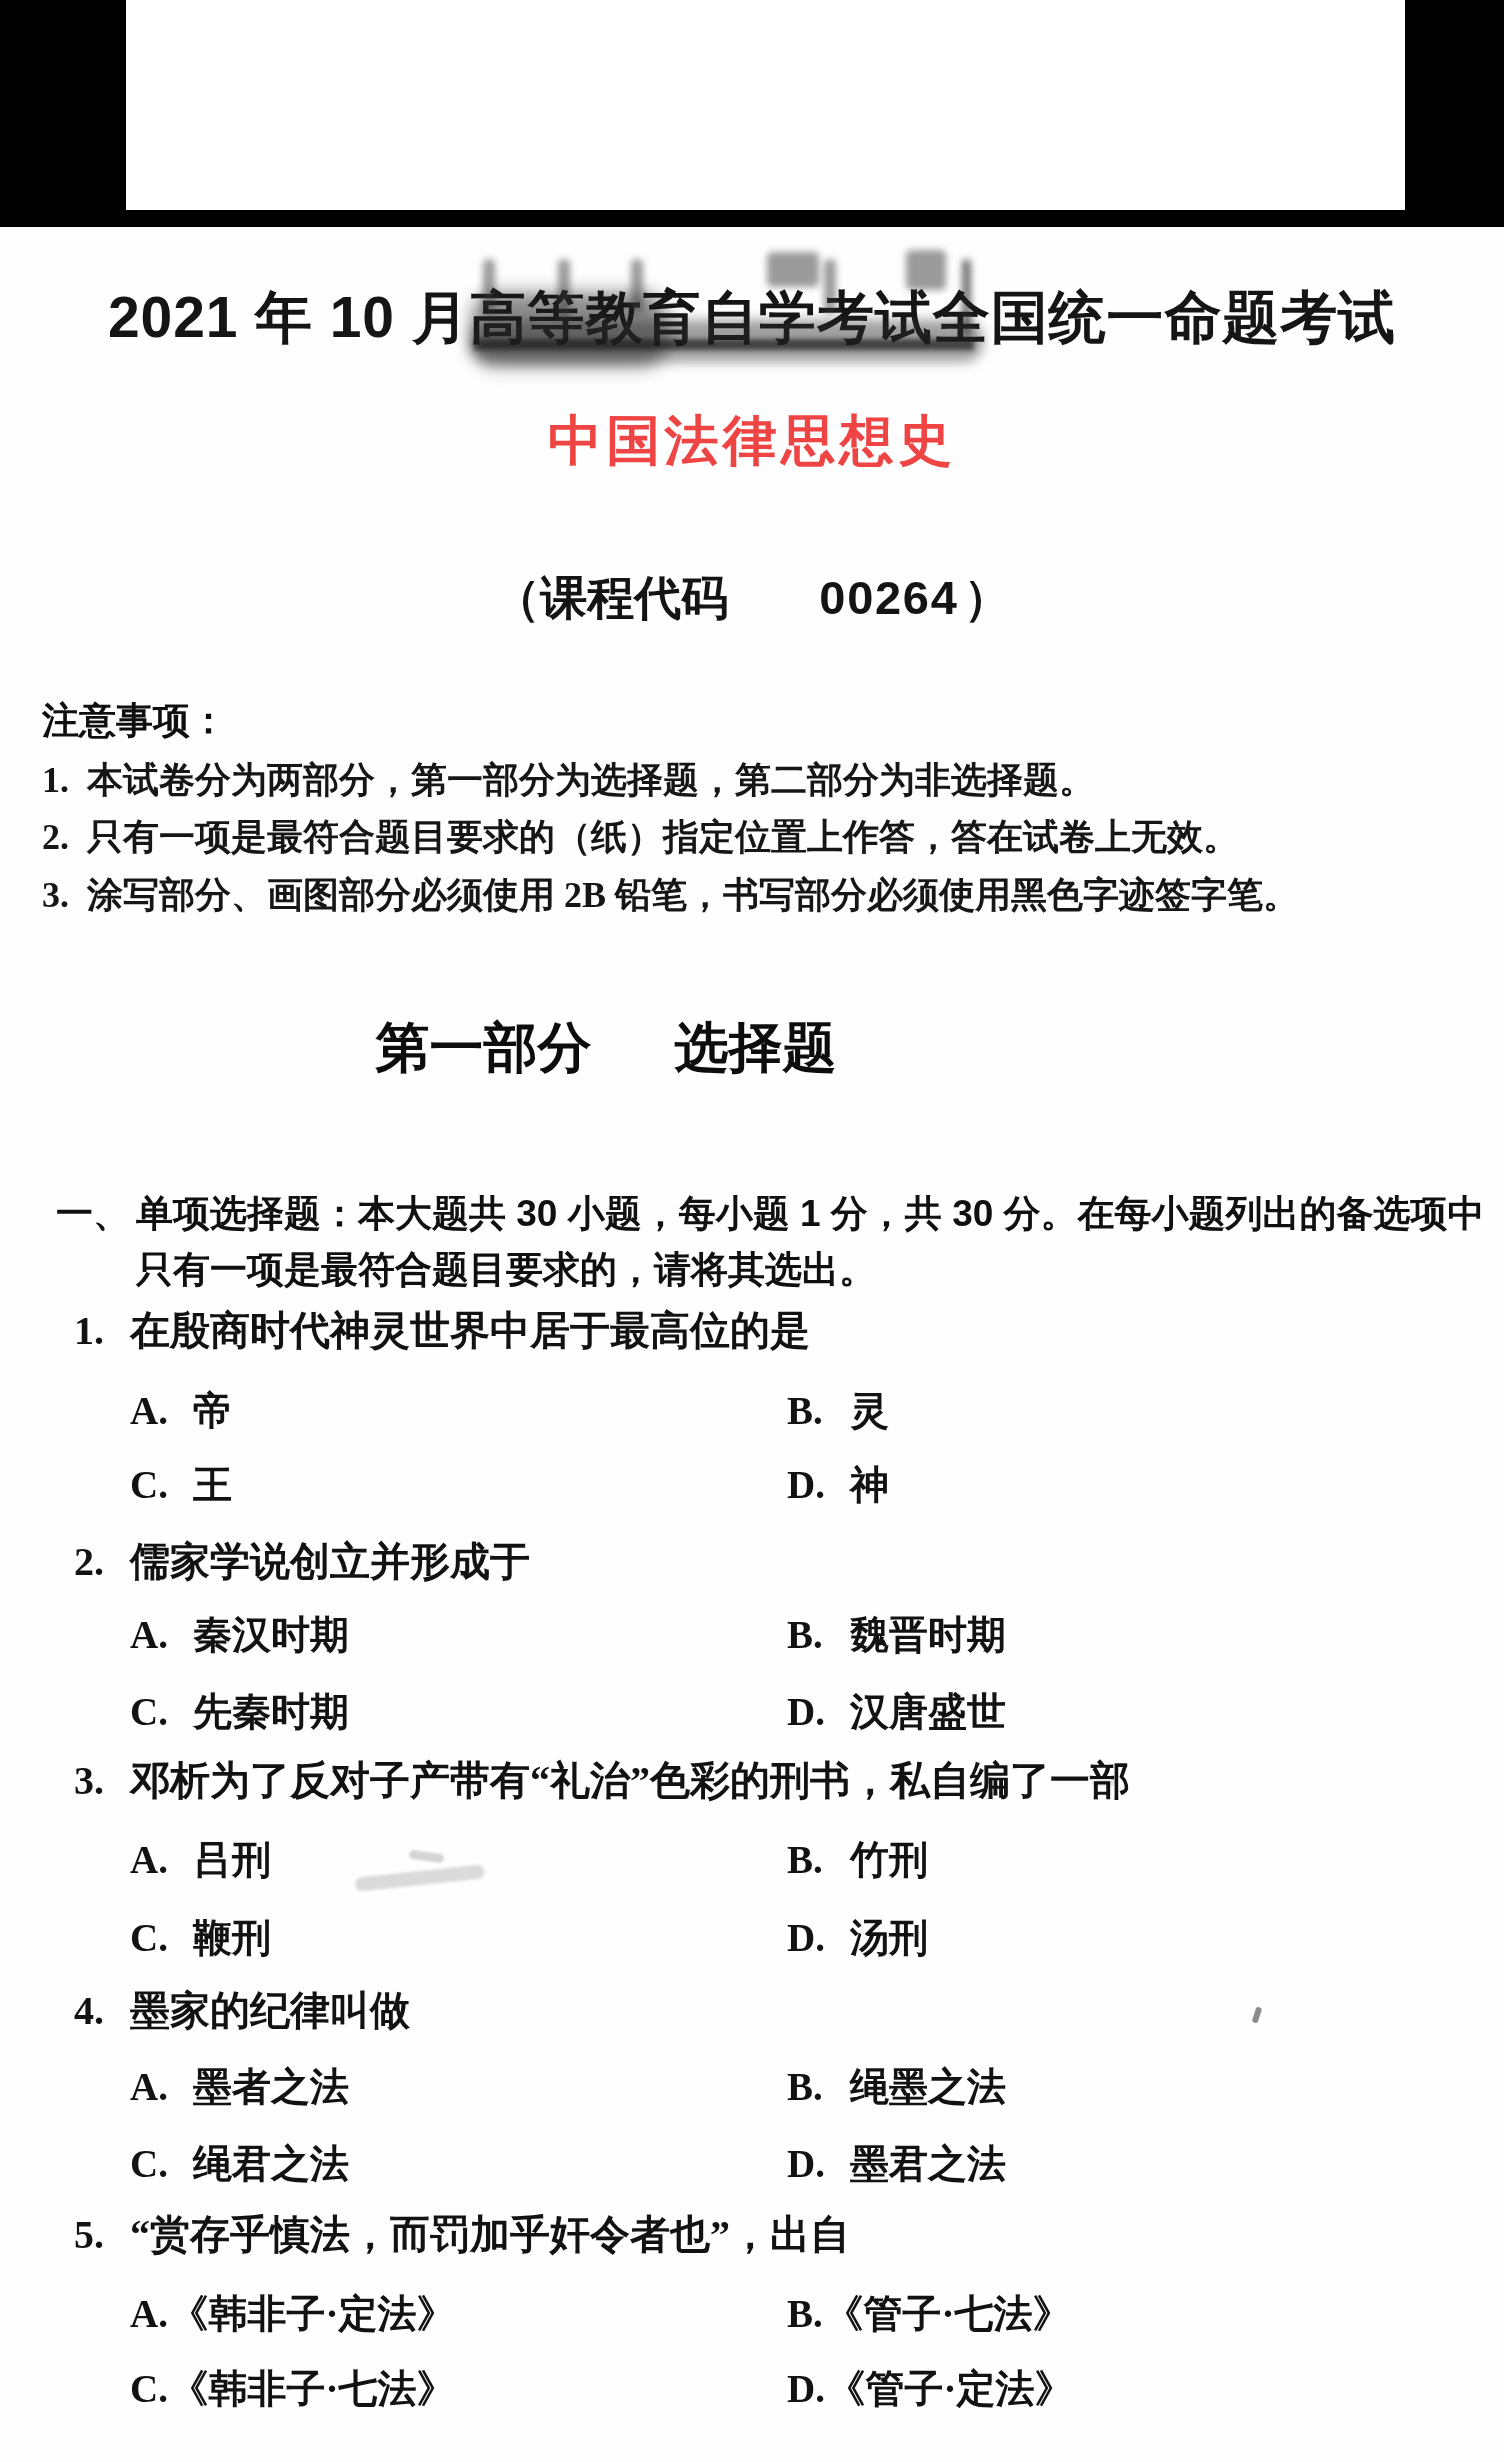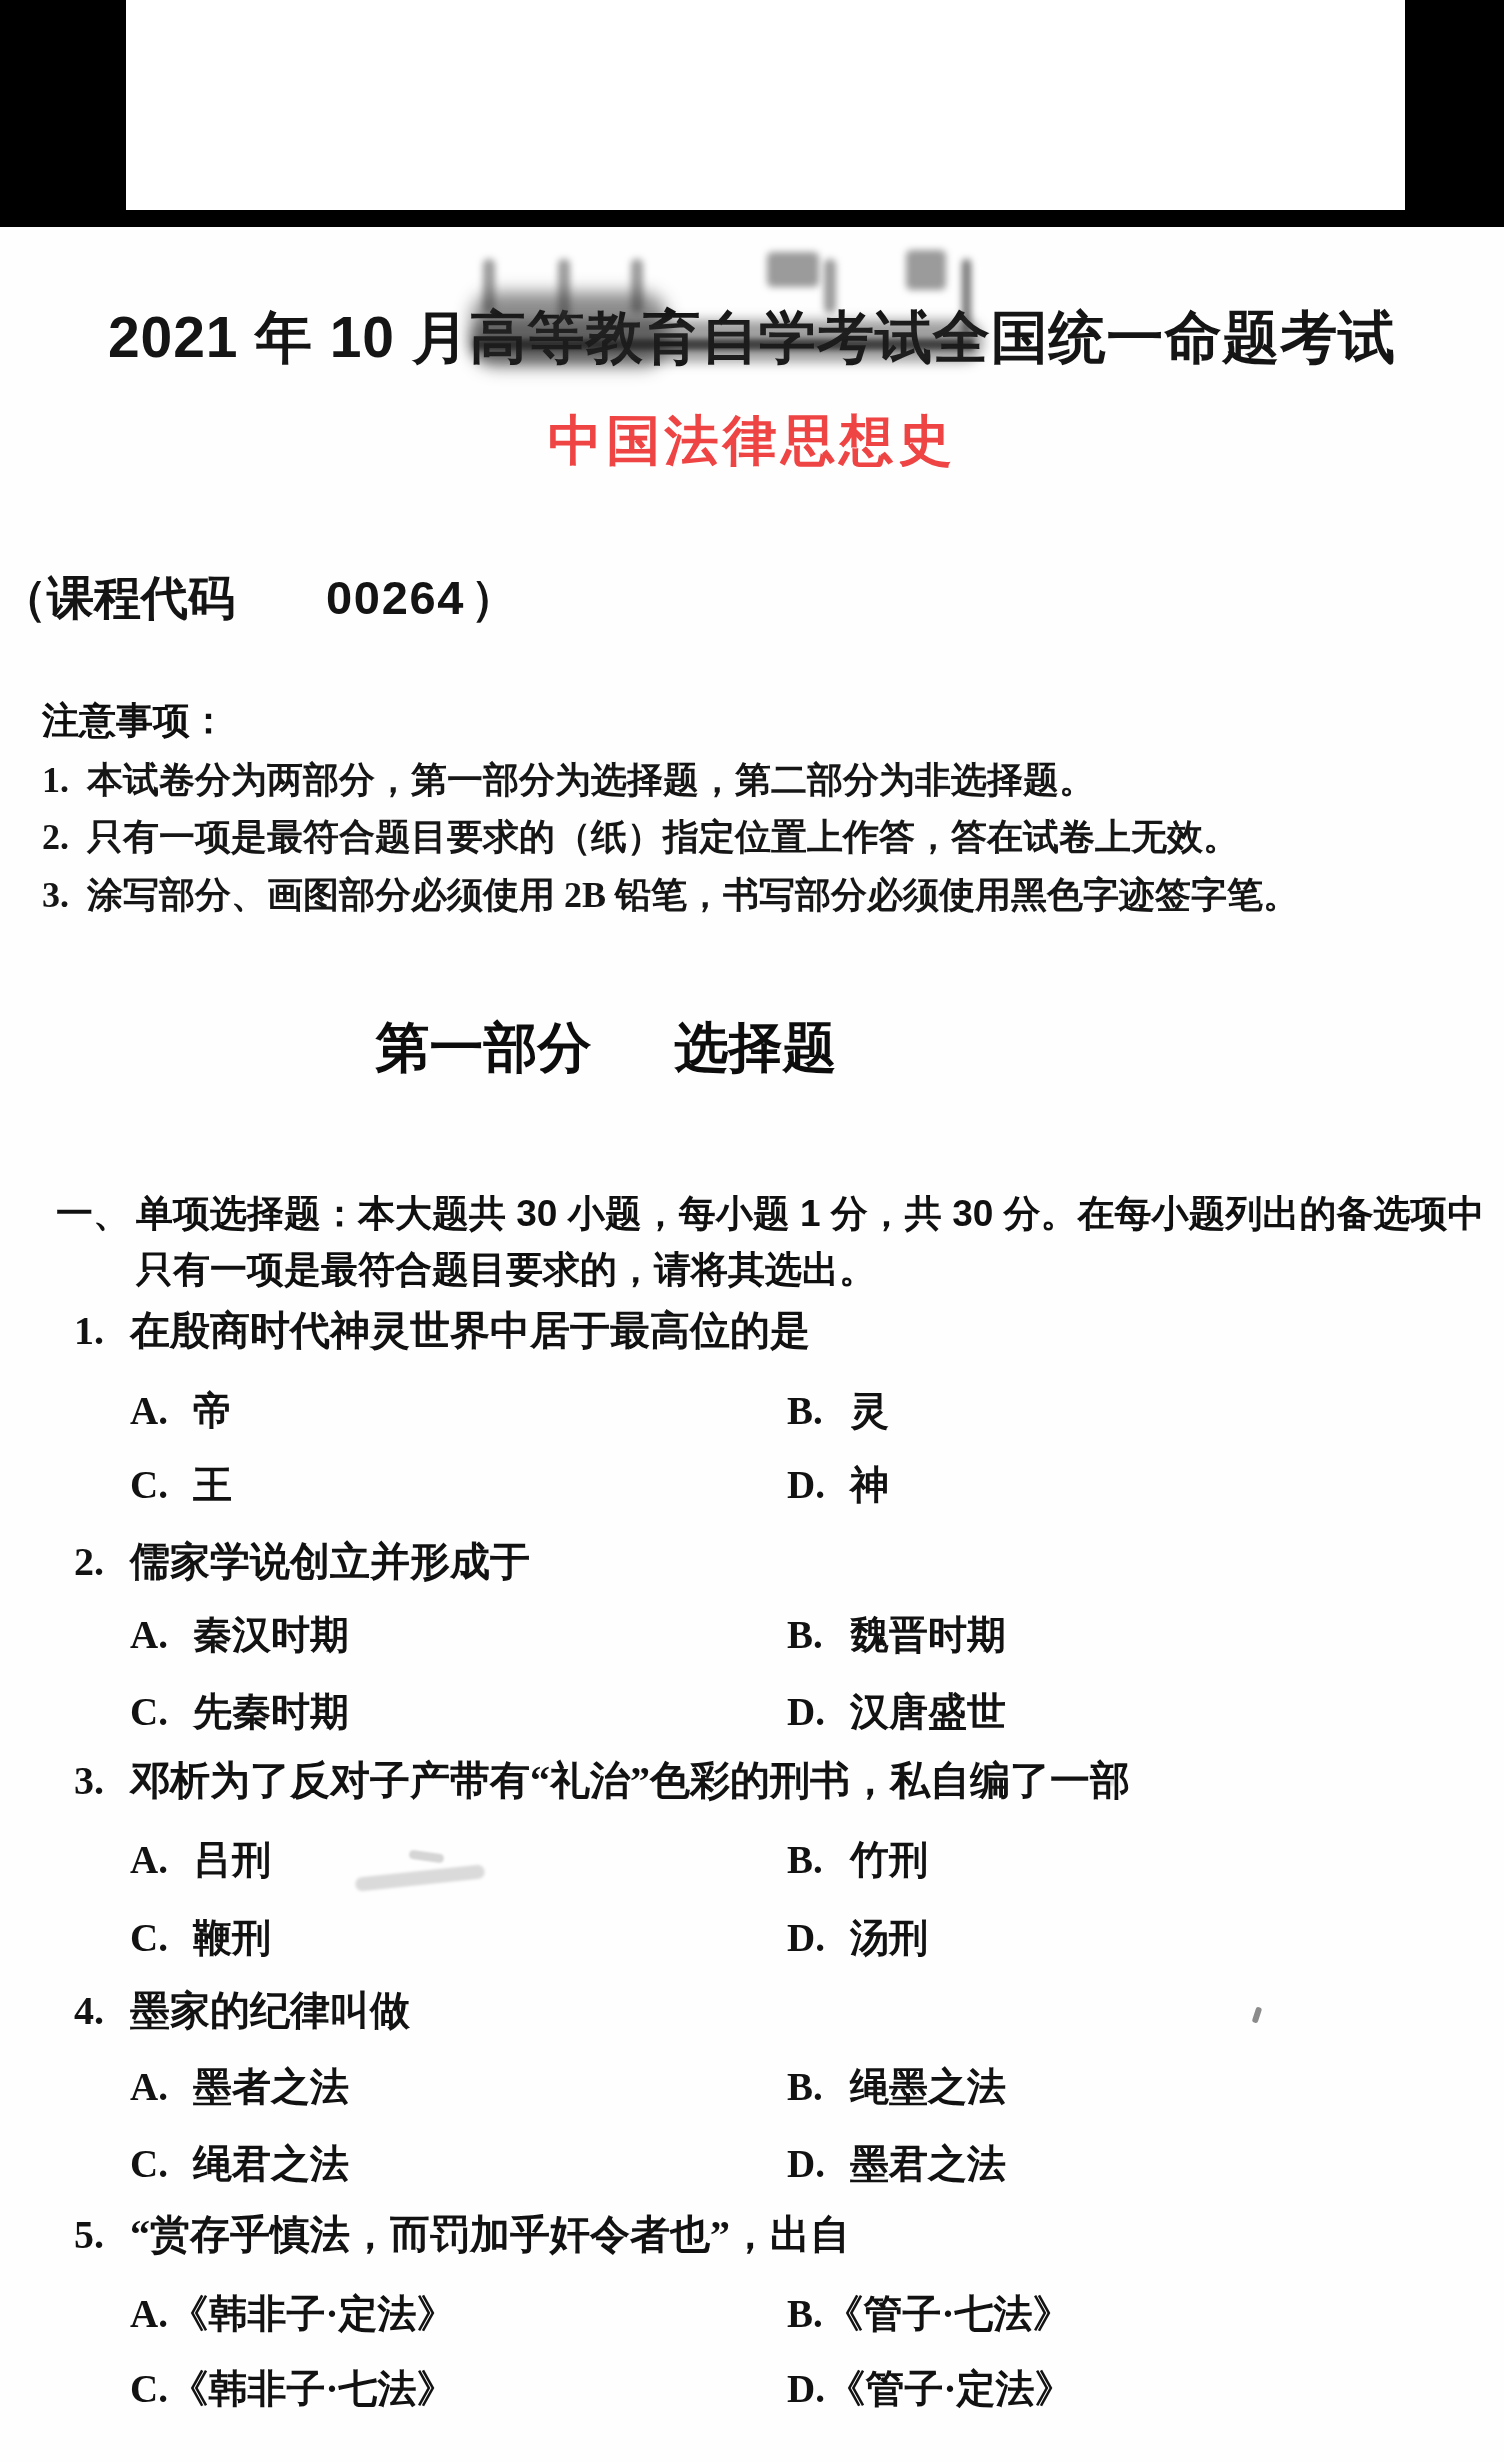--- a/index.html
+++ b/index.html
@@ -13,33 +13,33 @@
     color: #111;
   }
 
   
   .top-band { position: absolute; left: 0; top: 0; width: 1504px; height: 210px; background: #000; }
   .top-white { position: absolute; left: 126px; top: 0; width: 1279px; height: 210px; background: #fff; }
   .black-bar { position: absolute; left: 0; top: 210px; width: 1504px; height: 17.4px; background: #000; }
 
   
   .session-line {
-    position: absolute; left: 0; top: 300px; width: 1504px;
+    position: absolute; left: 0; top: 280px; width: 1504px;
     text-align: center; font-family: "Liberation Sans", "DejaVu Sans", sans-serif;
     font-size: 57px; font-weight: 700; letter-spacing: 0.9px; white-space: nowrap;
     color: #151515;
   }
   .paper-title {
     position: absolute; left: 0; top: 405px; width: 1504px; margin: 0;
     text-align: center; font-family: "Liberation Sans", "DejaVu Sans", sans-serif;
     font-size: 54px; font-weight: 700; letter-spacing: 4.3px; color: #ef4444;
   }
   .course-line {
     position: absolute; left: 0; top: 567px; width: 1504px;
-    font-family: "Liberation Sans", "DejaVu Sans", sans-serif;
+    text-align: center; font-family: "Liberation Sans", "DejaVu Sans", sans-serif;
     font-size: 47px; font-weight: 600; color: #141414; white-space: nowrap;
   }
   .course-line .code { margin-left: 91px; letter-spacing: 1.7px; }
   .course-line .close { margin-left: 5.2px; }
 
   
   .notice { position: absolute; left: 42px; top: 696px; width: 1409px; }
   .notice-heading {
     font-family: "Liberation Sans", "DejaVu Sans", sans-serif;
     font-size: 37px; font-weight: 700; color: #0f0f0f; margin-bottom: 14px;

